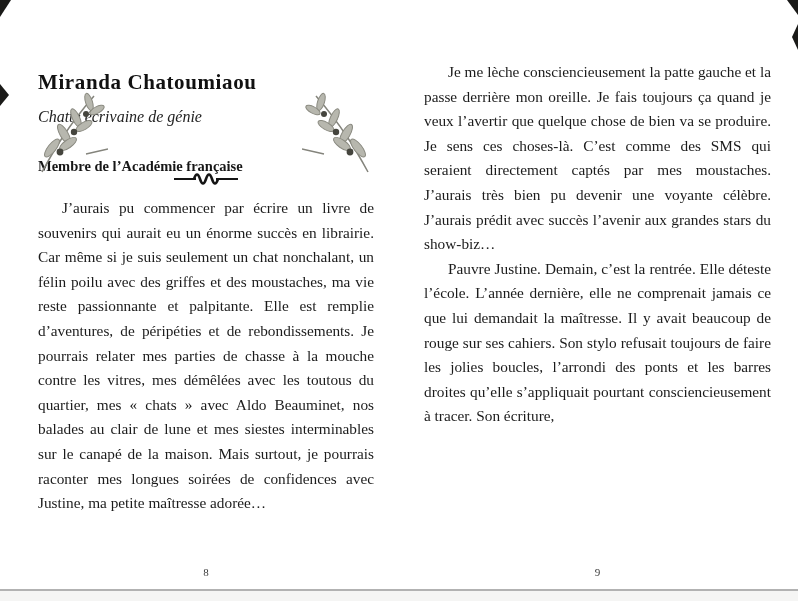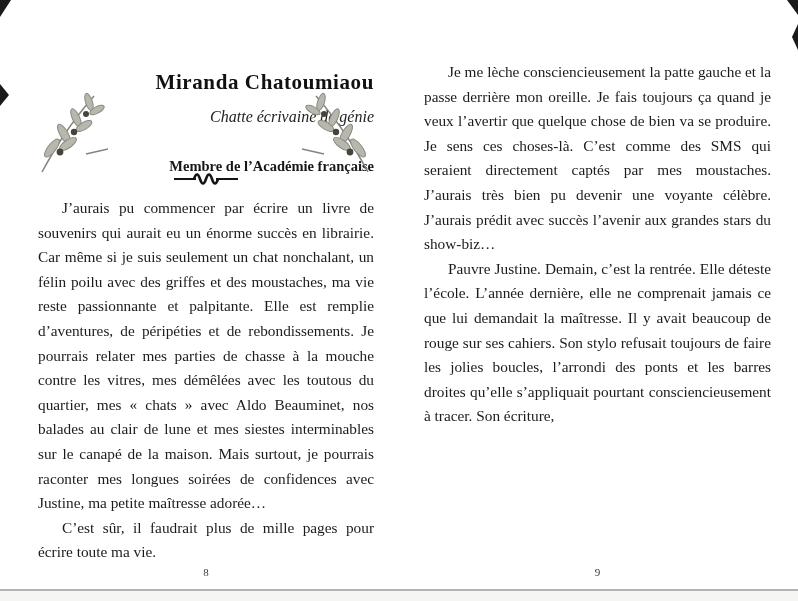--- a/index.html
+++ b/index.html
@@ -10,21 +10,21 @@
     overflow:hidden;
     font-family:"Liberation Serif","DejaVu Serif",serif;
     color:#1b1b1b;
   }
   
   .page{position:absolute;top:0;bottom:0;}
   .page-left{left:38px;width:336px;}
   .page-right{left:424px;width:347px;}
 
   
-  .chapter-head{position:absolute;left:0;right:0;top:70px;text-align:right;}
+  .chapter-head{position:absolute;left:0;right:0;top:70px;text-align:left;}
   .chapter-title{
     font-size:21px;font-weight:bold;letter-spacing:0.6px;
     color:#111;margin:0 0 13px 0;
   }
   .chapter-subtitle{
     font-size:16px;font-style:italic;color:#222;margin:0 0 32px 0;
   }
   .chapter-affiliation{
     font-size:14.5px;font-weight:bold;color:#161616;margin:0;
   }
@@ -123,21 +123,20 @@
     <div class="divider">
       <svg width="68" height="22" viewBox="0 0 68 22" aria-hidden="true">
         <path d="M2 11 H24" stroke="#141414" stroke-width="2" fill="none"></path>
         <path d="M22 11 q3 -9 6 0 q3 9 6 0 q3 -9 6 0 q3 9 6 0" stroke="#141414" stroke-width="2.6" fill="none"></path>
         <path d="M44 11 H66" stroke="#141414" stroke-width="2" fill="none"></path>
       </svg>
     </div>
 
     <div class="bodytext bodytext-left">
       <p>J’aurais pu commencer par écrire un livre de souvenirs qui aurait eu un énorme succès en librairie. Car même si je suis seulement un chat nonchalant, un félin poilu avec des griffes et des moustaches, ma vie reste passionnante et palpitante. Elle est remplie d’aventures, de péripéties et de rebondissements. Je pourrais relater mes parties de chasse à la mouche contre les vitres, mes démêlées avec les toutous du quartier, mes « chats » avec Aldo Beauminet, nos balades au clair de lune et mes siestes interminables sur le canapé de la maison. Mais surtout, je pourrais raconter mes longues soirées de confidences avec Justine, ma petite maîtresse adorée…</p>
-      <p>C’est sûr, il faudrait plus de mille pages pour écrire toute ma vie.</p>
     </div>
 
     <div class="folio">8</div>
   </div>
 
   <div class="page page-right">
     <div class="bodytext bodytext-right">
       <p>Je me lèche consciencieusement la patte gauche et la passe derrière mon oreille. Je fais toujours ça quand je veux l’avertir que quelque chose de bien va se produire. Je sens ces choses-là. C’est comme des SMS qui seraient directement captés par mes moustaches. J’aurais très bien pu devenir une voyante célèbre. J’aurais prédit avec succès l’avenir aux grandes stars du show-biz…</p>
       <p>Pauvre Justine. Demain, c’est la rentrée. Elle déteste l’école. L’année dernière, elle ne comprenait jamais ce que lui demandait la maîtresse. Il y avait beaucoup de rouge sur ses cahiers. Son stylo refusait toujours de faire les jolies boucles, l’arrondi des ponts et les barres droites qu’elle s’appliquait pourtant consciencieusement à tracer. Son écriture,</p>
     </div>

